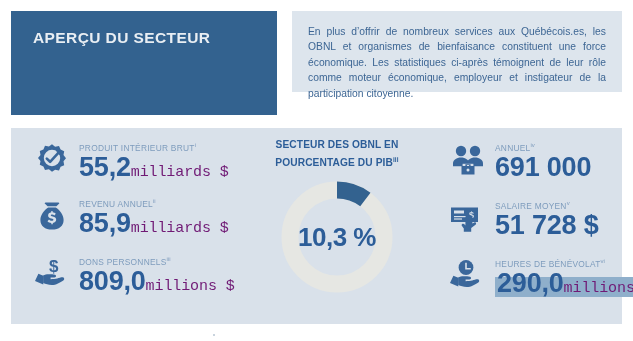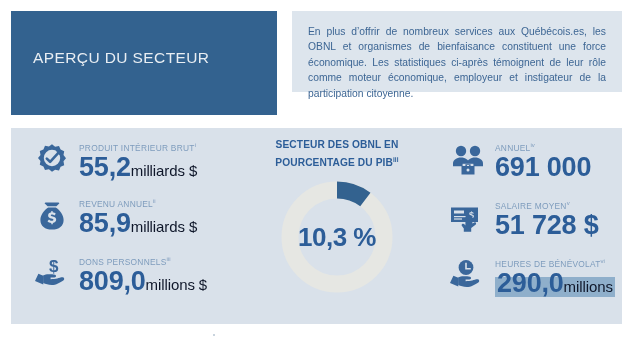--- a/index.html
+++ b/index.html
@@ -36,23 +36,22 @@
     height: 104px;
     background: #33628f;
     color: #ffffff;
     box-sizing: border-box;
     padding: 16px 0 0 22px;
   }
   .title-line {
     font-size: 15.5px;
     letter-spacing: 0.4px;
     line-height: 21px;
-    font-weight: 400;
+    font-weight: 700;
     color: #e9eef3;
-    margin-top: 20px;
   }
   .title-strong {
     font-size: 27px;
     font-weight: 700;
     letter-spacing: 0.5px;
     line-height: 34px;
     margin-top: 3px;
     color: #ffffff;
   }
 
@@ -130,22 +129,23 @@
     color: #2c5d98;
   }
   .stat-num {
     font-size: 27px;
     font-weight: 700;
     letter-spacing: -0.2px;
   }
   .stat-unit {
     font-size: 15px;
     font-weight: 400;
-    color: #0f172a;
+    color: #701a75;
     letter-spacing: -0.1px;
+    font-family: Liberation Mono, monospace;
   }
   .stat-value.highlighted {
     background: #8fafcb;
     padding: 1px 2px 2px 2px;
   }
 
   
   .pos-l1 { left: 14px; top: 10px; }
   .pos-l2 { left: 14px; top: 66px; }
   .pos-l3 { left: 14px; top: 124px; }

